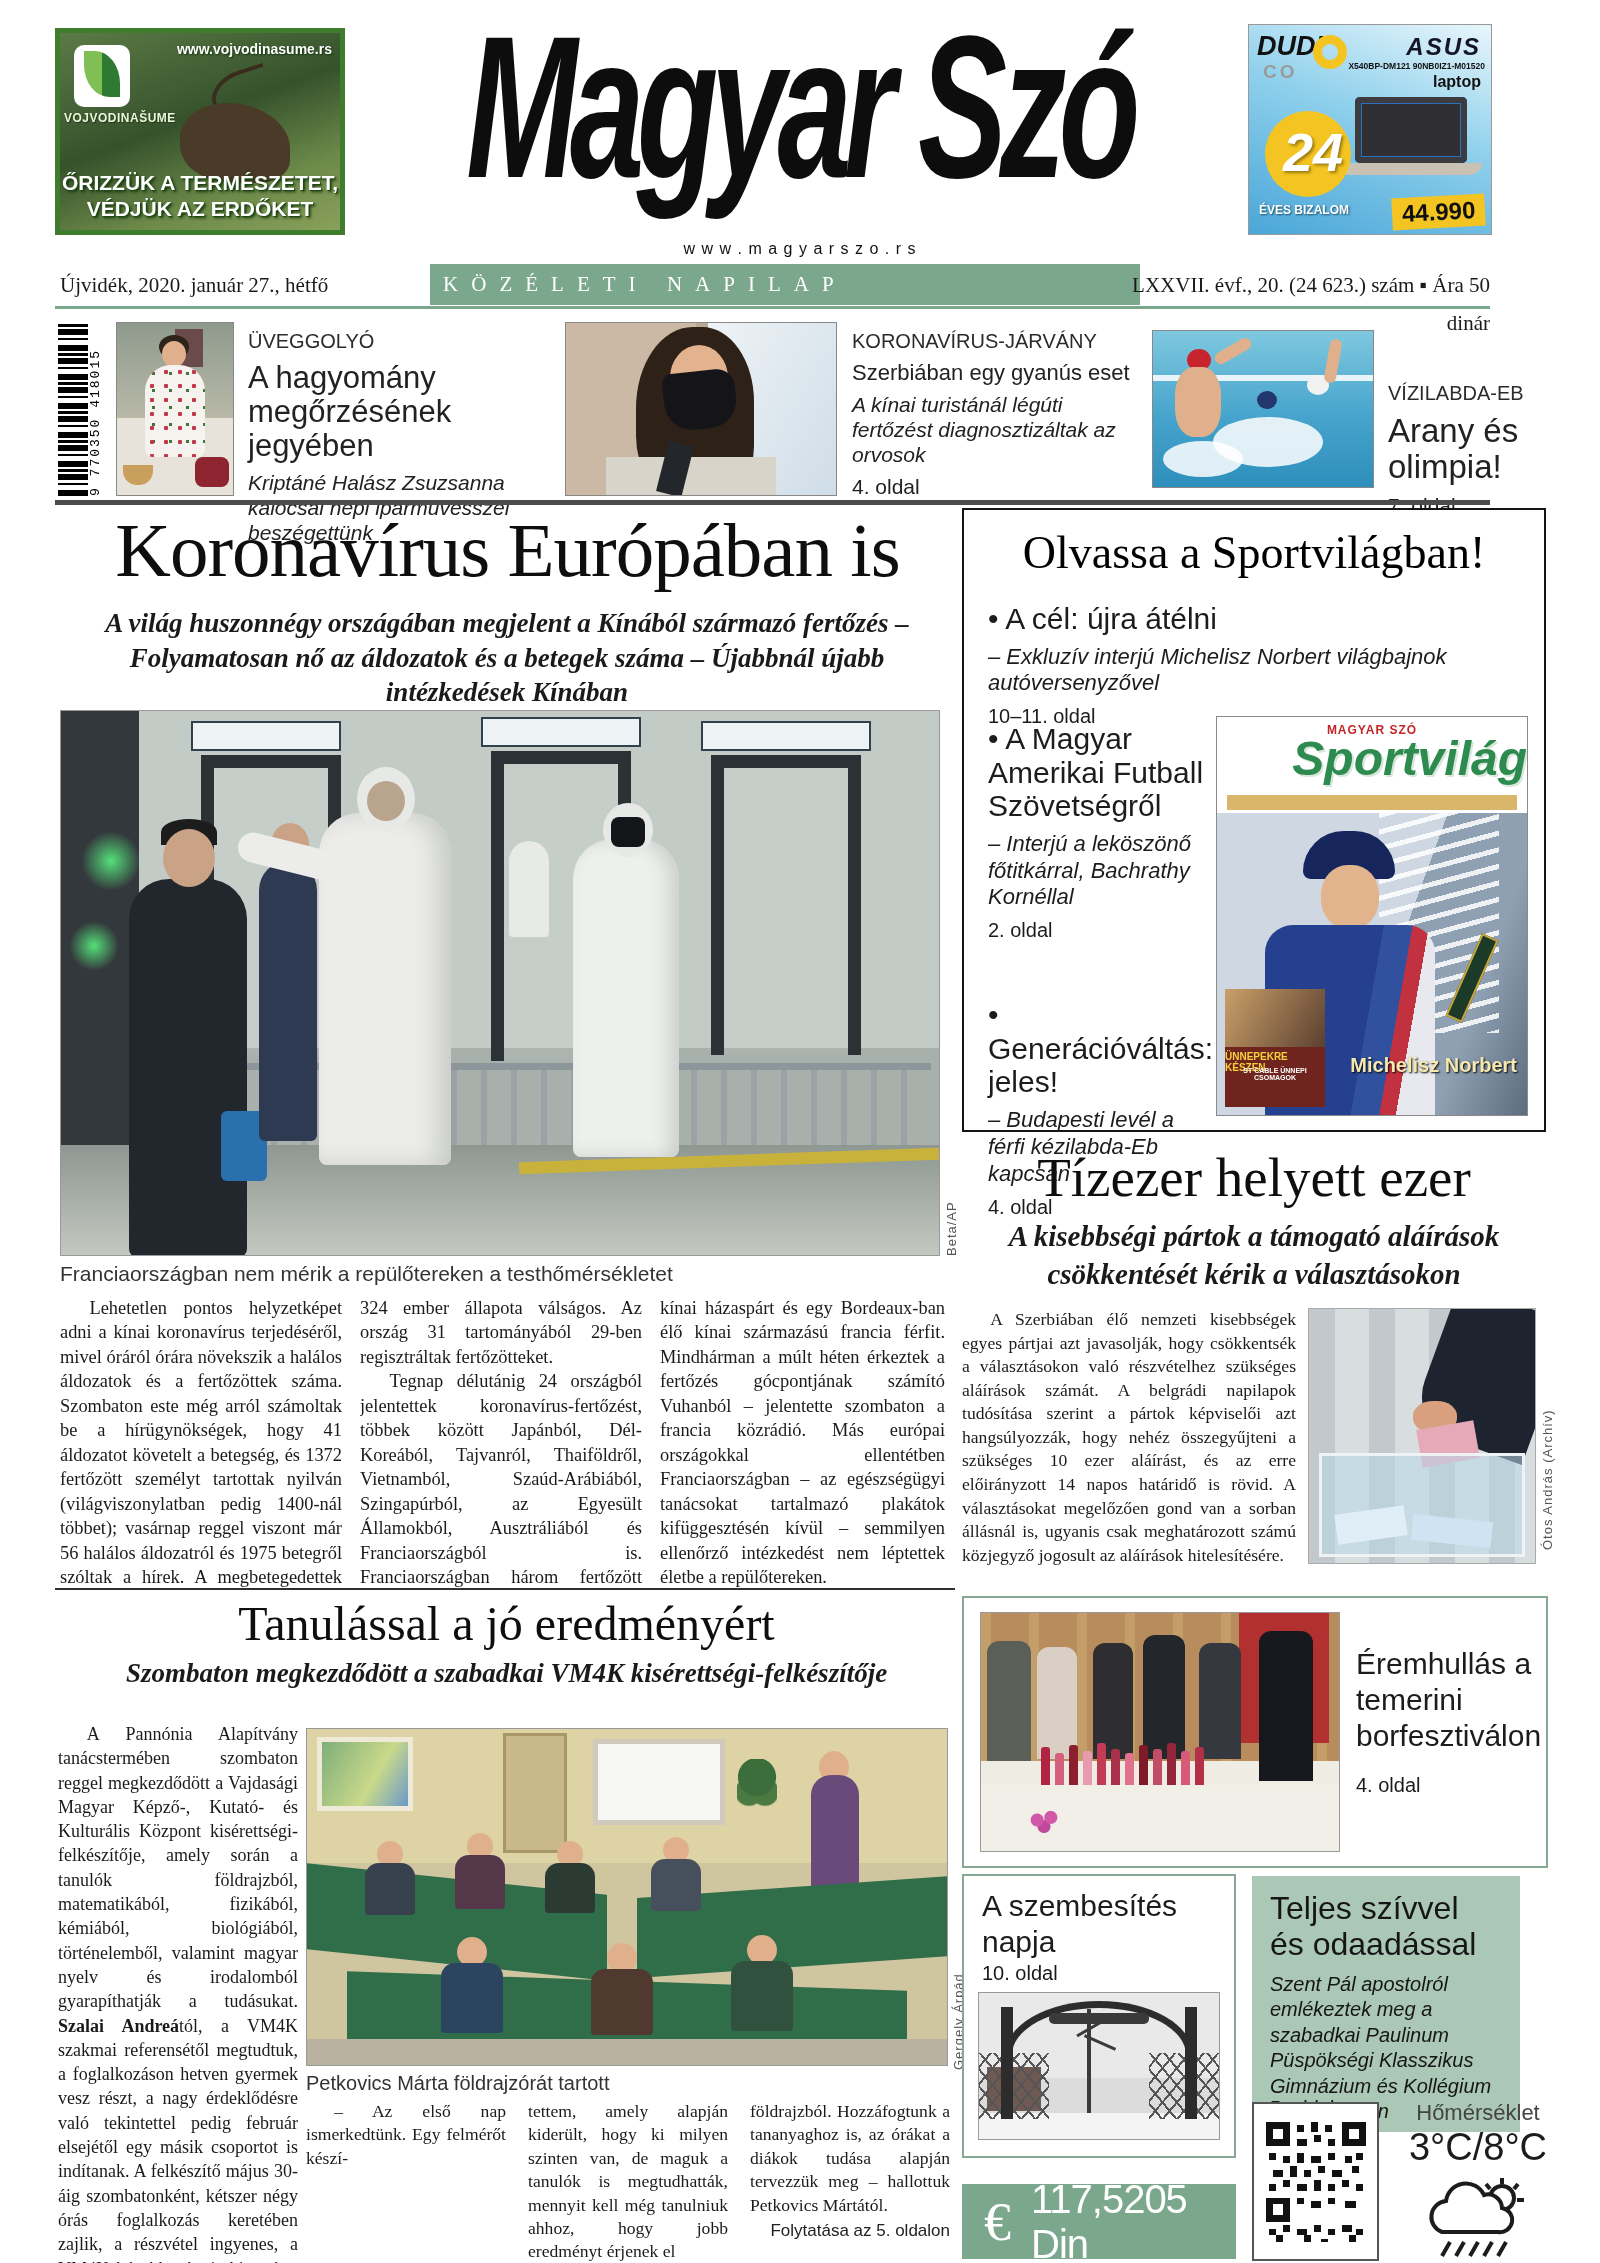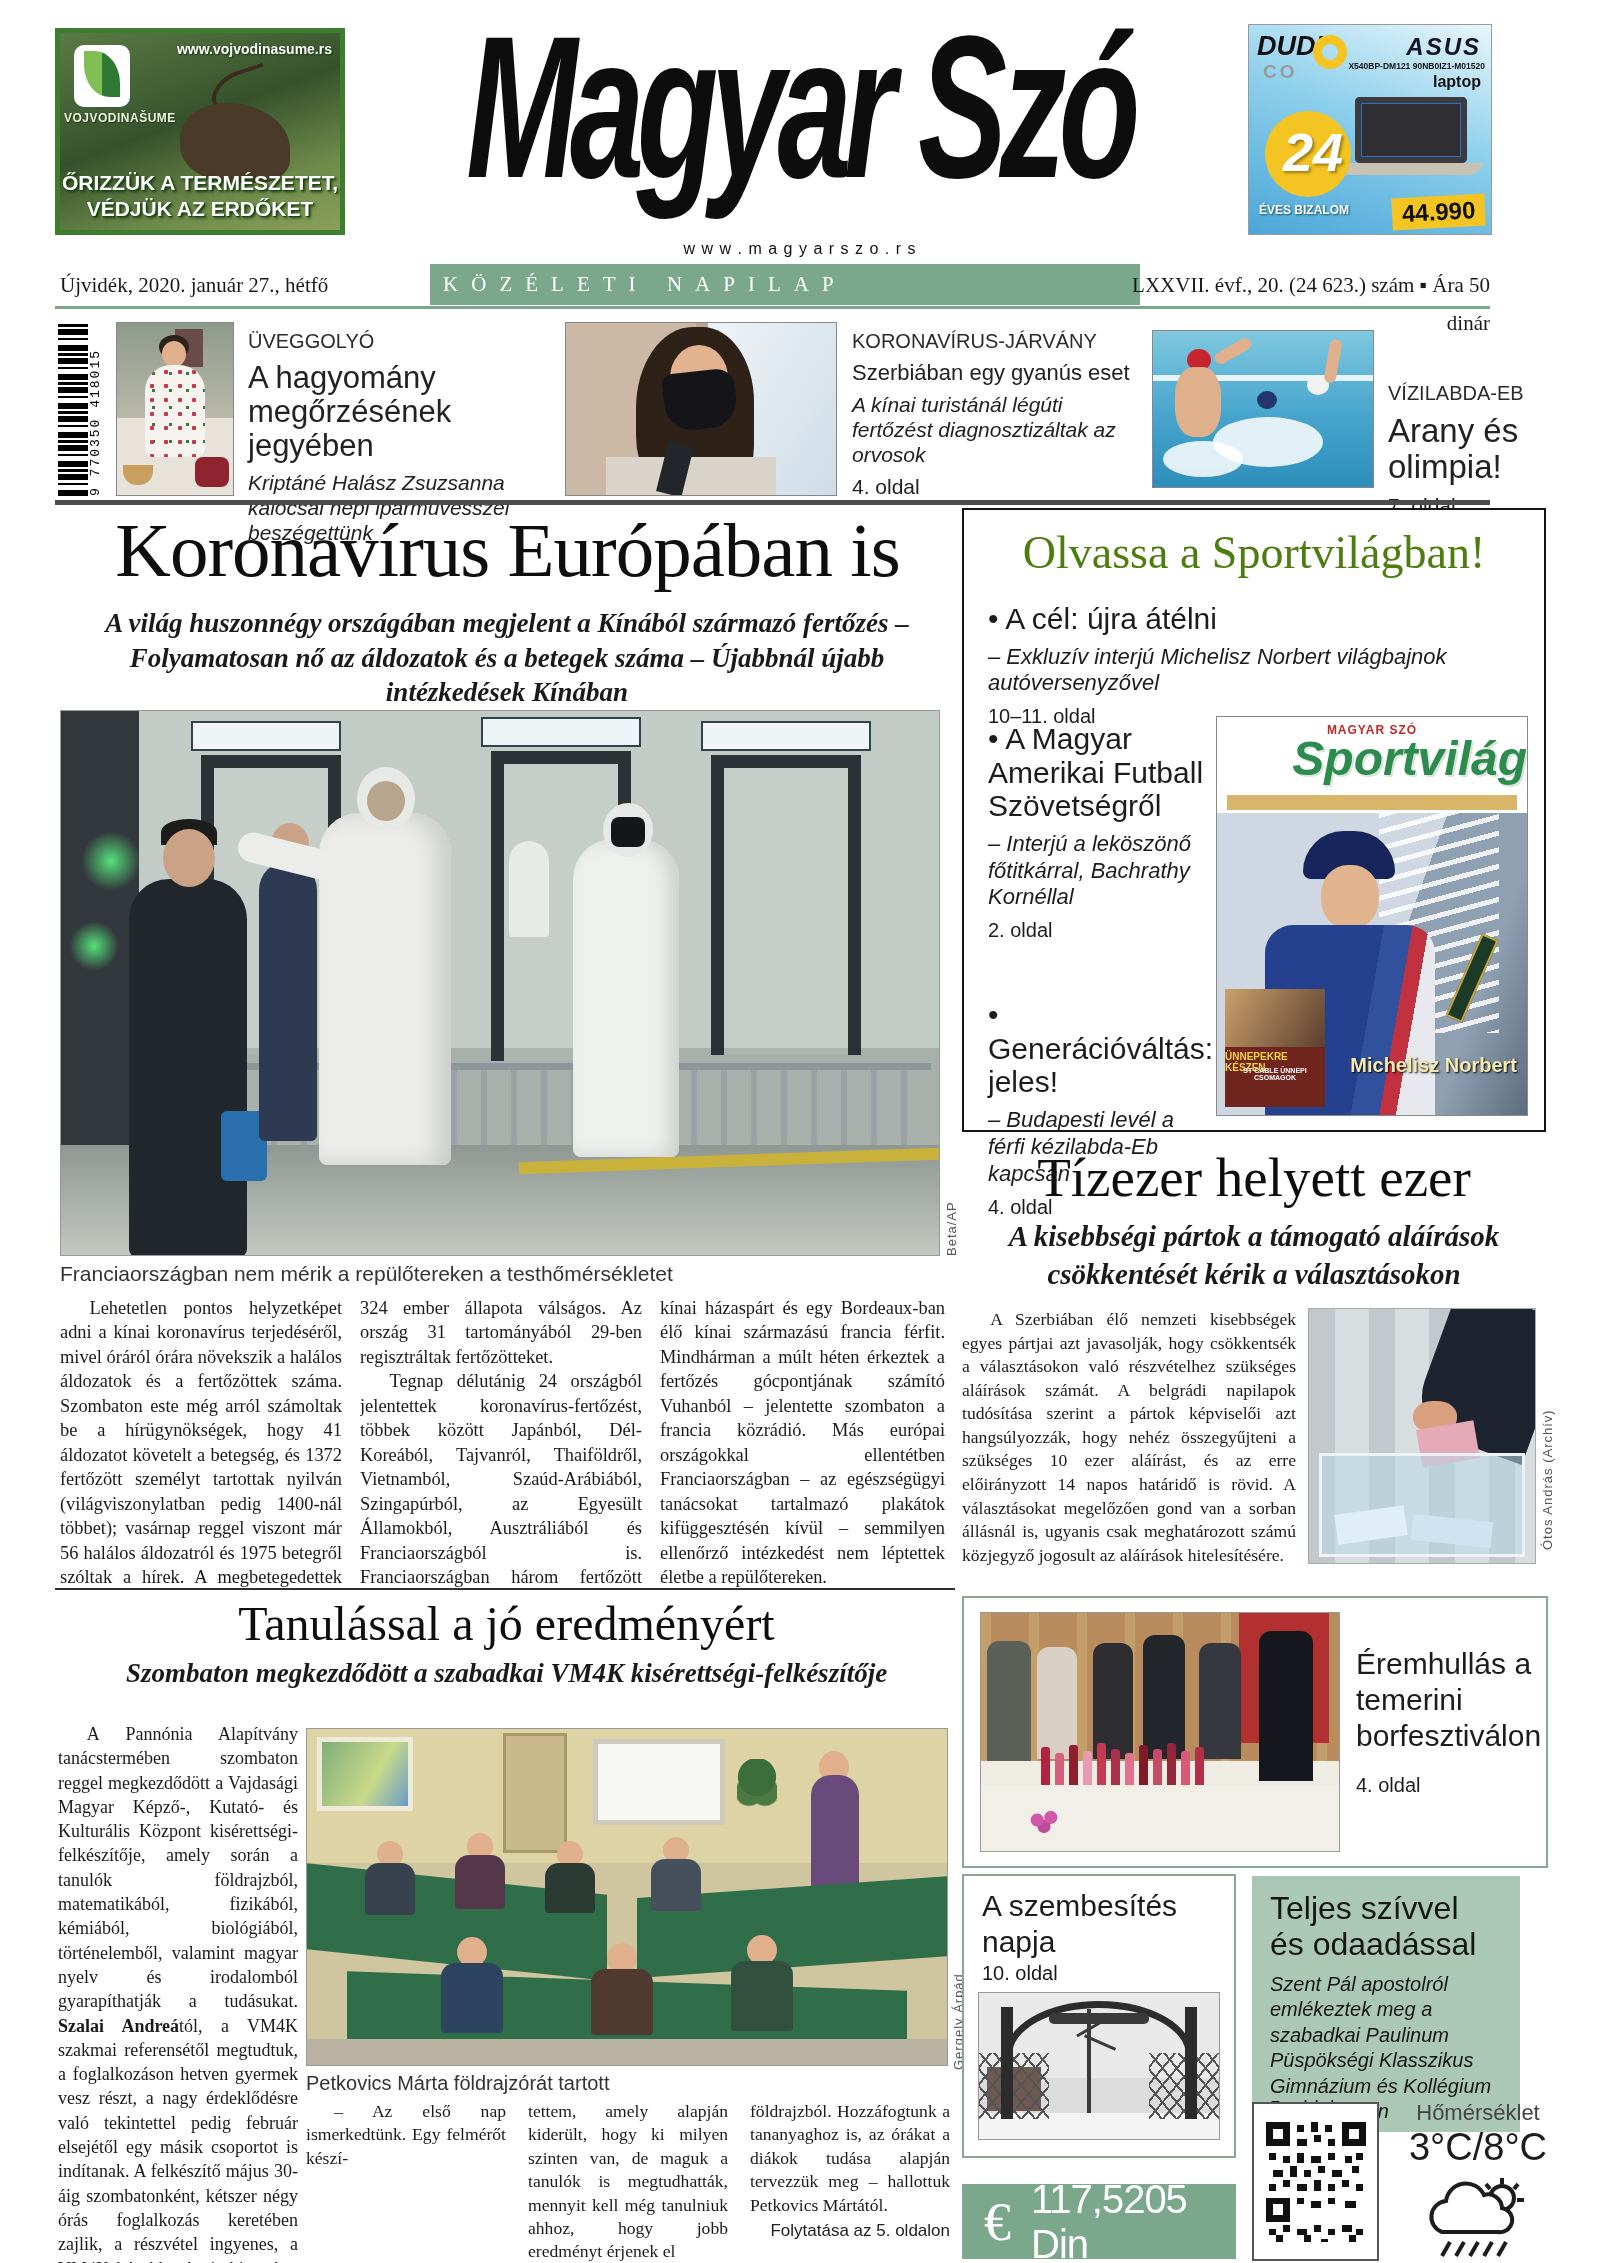--- a/index.html
+++ b/index.html
@@ -91,21 +91,21 @@
   .lp-haz1{left:258px;top:102px;width:132px;height:352px;background:#ececea;box-shadow:inset -14px 0 22px #c9cdc9}
   .lp-haz1hood{left:296px;top:56px;width:58px;height:64px;background:#e7e9e6}
   .lp-haz1face{left:306px;top:70px;width:38px;height:40px;background:#b9a48e;border-radius:50%}
   .lp-haz1arm{left:176px;top:130px;width:100px;height:30px;background:#ececea;border-radius:16px;transform:rotate(14deg)}
   .lp-haz2{left:512px;top:128px;width:106px;height:318px;background:#eef0ee;box-shadow:inset -10px 0 18px #ccd0cc}
   .lp-haz2hood{left:542px;top:92px;width:50px;height:54px;background:#e7e9e6}
   .lp-haz2mask{left:550px;top:106px;width:34px;height:30px;background:#15161a;border-radius:8px}
   .lp-haz3{left:448px;top:130px;width:40px;height:96px;background:#e8eae7}
   
   #sportBox{left:962px;top:508px;width:584px;height:624px;border:2px solid #141414;background:#fff}
-  .sp-title{position:absolute;top:16px;left:0;right:0;text-align:center;font-size:46px;color:#4d7c0f}
+  .sp-title{position:absolute;top:16px;left:0;right:0;text-align:center;font-size:46px;color:#000000}
   .sp-i1{position:absolute;top:92px;left:24px;width:538px}
   .sp-it-title{font:30px/1.12 "Liberation Sans",sans-serif;color:#1c1c1c}
   .sp-it-sub{font:italic 22px/1.22 "Liberation Sans",sans-serif;color:#1c1c1c;margin-top:8px}
   .sp-it-page{font:20px "Liberation Sans",sans-serif;color:#1c1c1c;margin-top:8px}
   .sp-left{position:absolute;top:212px;left:24px;width:220px}
   .sp-gap{height:56px}
   #cover{position:absolute;top:206px;left:252px;width:312px;height:400px;border:1px solid #8a8a8a;background:#fff;overflow:hidden}
   .cov-ms{position:absolute;top:6px;left:0;right:0;text-align:center;font:700 12px "Liberation Sans",sans-serif;color:#c22727;letter-spacing:1px}
   .cov-brand{position:absolute;top:14px;left:0;right:0;text-align:right;font:italic 700 48px "Liberation Sans",sans-serif;color:#2e8b4f;text-shadow:2px 2px 0 #d9e6da}
   .cov-bar{position:absolute;top:78px;left:10px;right:10px;height:15px;background:#d9b66a}

